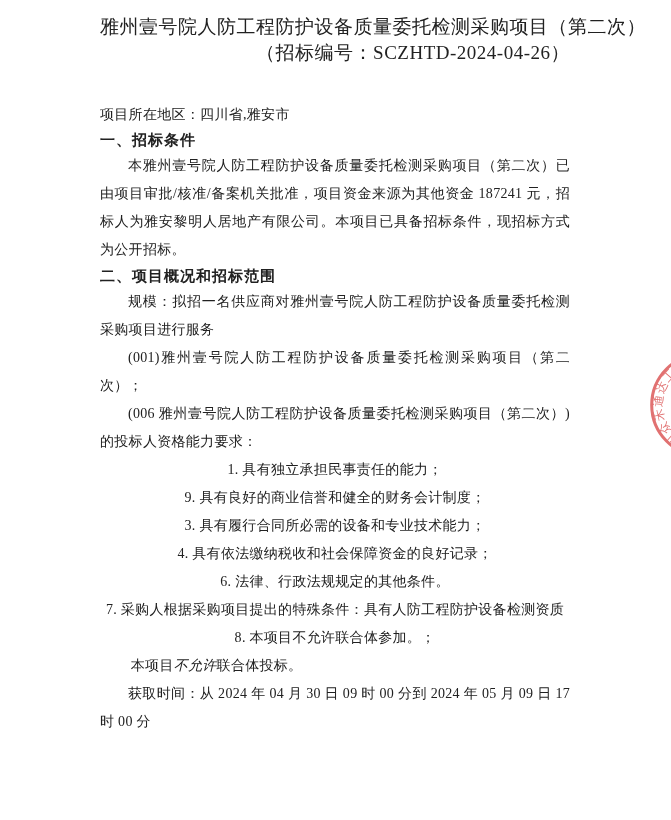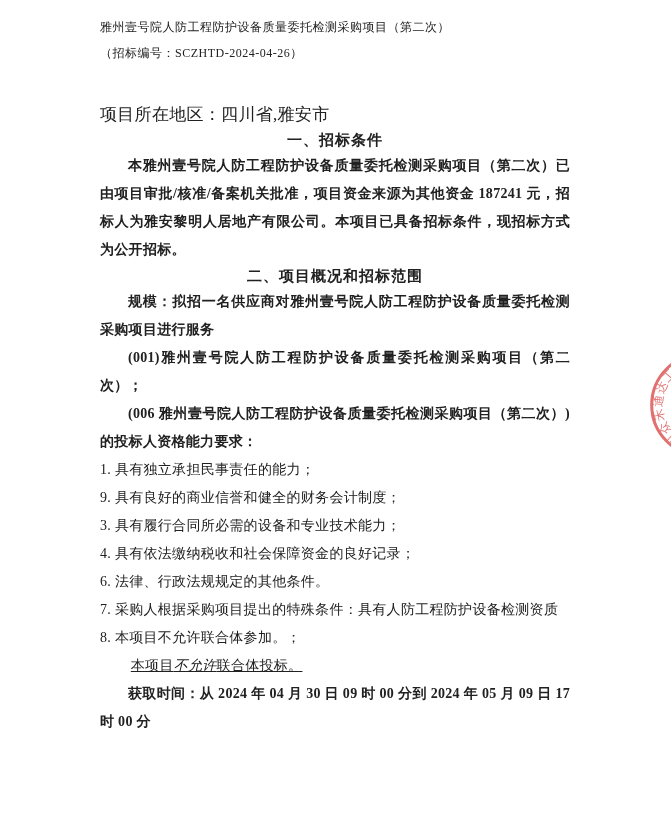--- a/index.html
+++ b/index.html
@@ -12,49 +12,48 @@
     font-family: "Liberation Serif", "DejaVu Serif", serif;
     color: #212121;
   }
   .doc {
     position: absolute;
     inset: 0;
     padding: 14px 101px 0 100px;
     box-sizing: border-box;
   }
   .title-line {
-    text-align: left;
-    font-size: 12px;
+    text-align: right;
+    font-size: 19px;
     line-height: 26px;
     letter-spacing: 0.5px;
     white-space: nowrap;
   }
   .location-line {
     margin-top: 36px;
-    font-size: 17px;
+    font-size: 14px;
     line-height: 26px;
   }
   .sec-heading {
     font-size: 15px;
     font-weight: 700;
     line-height: 24px;
     letter-spacing: 1px;
     margin: 0;
-    text-align: center;
   }
   p {
     margin: 0;
     font-size: 14px;
     line-height: 28px;
     text-align: justify;
     letter-spacing: 0.3px;
   }
-  .indent2 { text-indent: 2em; font-weight: bold; }
-  .list-item { text-align: left; }
-  .note-line { text-indent: 2.2em; text-decoration: underline; }
+  .indent2 { text-indent: 2em; }
+  .list-item { text-align: center; }
+  .note-line { text-indent: 2.2em; }
   .em-italic { font-style: italic; }
   .seal {
     position: absolute;
     left: 646px;
     top: 348px;
     width: 114px;
     height: 114px;
     opacity: 0.88;
     pointer-events: none;
   }

